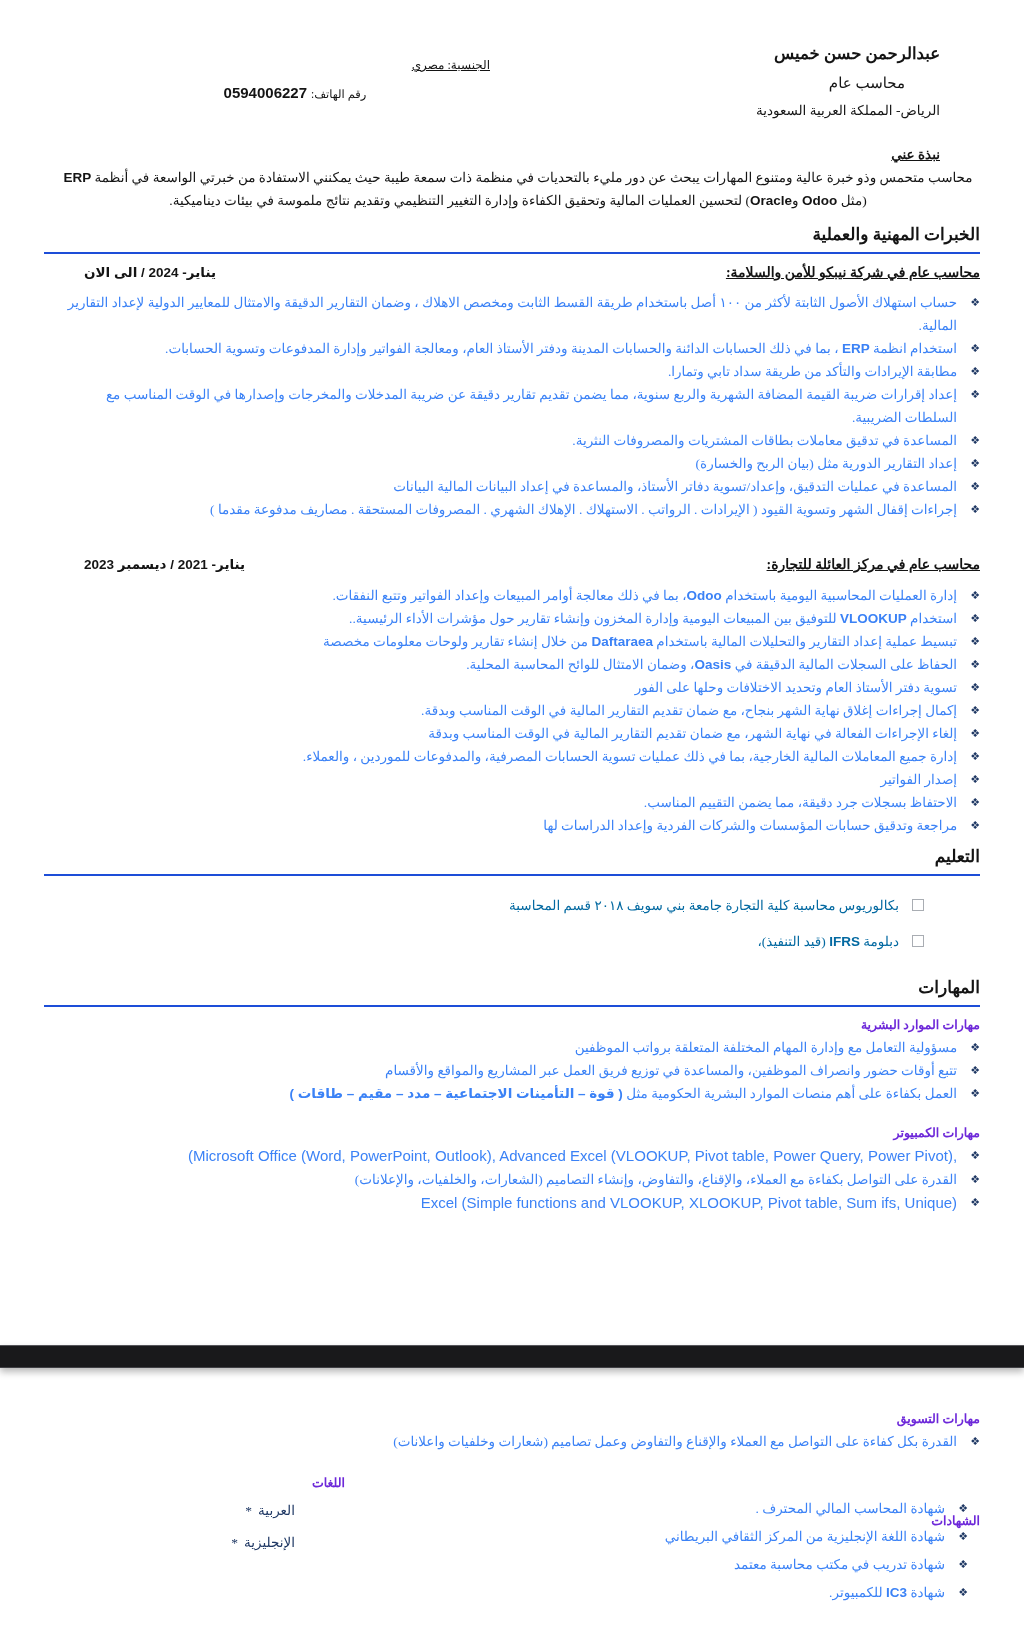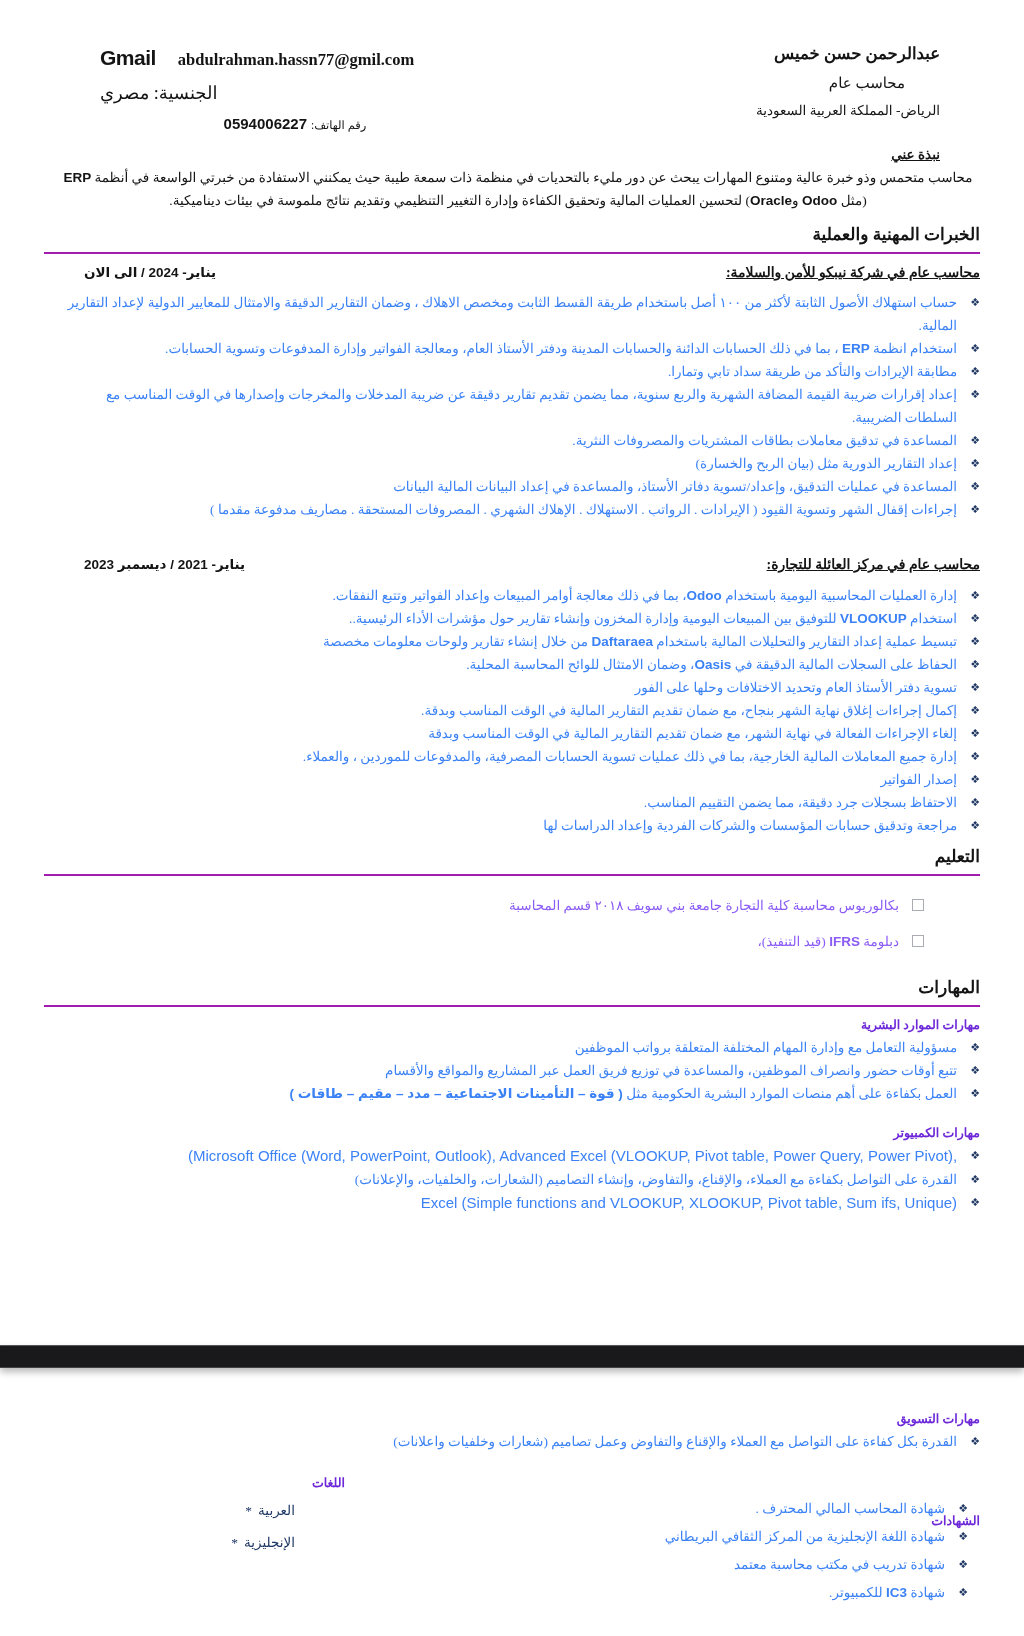--- a/index.html
+++ b/index.html
@@ -6,41 +6,41 @@
   body{width:1024px;height:1636px;background:#ffffff;position:relative;
        font-family:"Liberation Serif","DejaVu Serif",serif;color:#141414;overflow:hidden;}
   .abs{position:absolute;}
   ul{list-style:none;margin:0;padding:0;}
   li{display:flex;direction:rtl;gap:13px;align-items:flex-start;}
   .mk{flex:0 0 auto;color:#1f3864;font-size:11px;line-height:23px;
       font-family:"DejaVu Sans",sans-serif;}
   .bt{color:#3b82f6;font-size:13.5px;line-height:23px;text-align:right;flex:1 1 auto;}
   .b{font-weight:700;font-family:"Liberation Sans","DejaVu Sans",sans-serif;}
   .sec-head{left:44px;right:44px;text-align:right;font-weight:700;font-size:17px;
-            padding-bottom:7px;border-bottom:2px solid #a21caf;direction:rtl;}
+            padding-bottom:7px;border-bottom:2px solid #1d4ed8;direction:rtl;}
   .sub-head{text-align:right;font-weight:700;font-size:12.5px;direction:rtl;color:#6d28d9;}
   .job-row{left:44px;right:44px;display:flex;direction:rtl;justify-content:space-between;
            align-items:baseline;padding-left:40px;}
   .job-title{font-weight:700;font-size:14px;text-decoration:underline;direction:rtl;}
   .job-date{font-weight:700;font-size:13.5px;direction:rtl;
             font-family:"Liberation Sans","DejaVu Sans",sans-serif;}
   .joblist{left:56px;right:44px;}
   .ltr .bt{direction:ltr;font-family:"Liberation Sans","DejaVu Sans",sans-serif;
            font-size:15px;line-height:24px;}
   .sq{flex:0 0 auto;width:10px;height:10px;border:1.5px solid #a9adb3;margin-top:5px;}
-  .edu-item .bt{color:#8b5cf6;}
+  .edu-item .bt{color:#0369a1;}
   .name{font-weight:700;font-size:16.5px;}
   .hdr-right{right:84px;top:46px;width:420px;text-align:right;direction:rtl;line-height:1;}
   .hdr-right div{margin-bottom:13px;}
   .hdr-left{left:100px;top:46px;width:390px;}
   .gmail-row{display:flex;align-items:baseline;gap:22px;}
   .gmail{font-family:"Liberation Sans","DejaVu Sans",sans-serif;font-weight:700;
          font-size:21px;letter-spacing:-0.5px;}
   .email{font-weight:700;font-size:16.5px;}
-  .nat{text-align:left;font-size:18px;margin-top:12px;direction:rtl;}
+  .nat{text-align:right;font-size:12px;margin-top:12px;direction:rtl;text-decoration:underline;}
   .phone{text-align:center;margin-top:11px;direction:rtl;}
   .phone .lbl{font-size:11.5px;text-align:center;}
   .phone .num{font-weight:700;font-size:15px;
               font-family:"Liberation Sans","DejaVu Sans",sans-serif;}
   .about-head{right:84px;top:146px;font-weight:700;font-size:13.5px;
               text-decoration:underline;direction:rtl;}
   .about-text{left:58px;right:46px;top:166px;direction:rtl;text-align:center;
               font-size:13.5px;line-height:23px;}
   .band{left:0;right:0;top:1345px;height:21px;background:#19191b;
         border-top:1px solid #55555a;border-bottom:1px solid #404045;
@@ -52,24 +52,20 @@
 </head>
 <body>
 
 <div class="abs hdr-right">
   <div class="name">عبدالرحمن حسن خميس</div>
   <div style="font-size:15px;padding-right:35px;">محاسب عام</div>
   <div style="font-size:13.5px;text-align:right;">الرياض- المملكة العربية السعودية</div>
 </div>
 
 <div class="abs hdr-left">
-  <div class="gmail-row">
-    <span class="gmail">Gmail</span>
-    <span class="email">abdulrahman.hassn77@gmil.com</span>
-  </div>
   <div class="nat">الجنسية: مصري</div>
   <div class="phone">
     <span class="lbl">رقم الهاتف:</span>
     <span class="num">0594006227</span>
   </div>
 </div>
 
 <div class="abs about-head">نبذة عني</div>
 <div class="abs about-text"><span>محاسب متحمس وذو خبرة عالية ومتنوع المهارات يبحث عن دور مليء بالتحديات في منظمة ذات سمعة طيبة حيث يمكنني الاستفادة من خبرتي الواسعة في أنظمة </span><span class="b">ERP</span><span> (مثل </span><span class="b">Odoo</span><span> و</span><span class="b">Oracle</span><span>) لتحسين العمليات المالية وتحقيق الكفاءة وإدارة التغيير التنظيمي وتقديم نتائج ملموسة في بيئات ديناميكية.</span></div>
 

